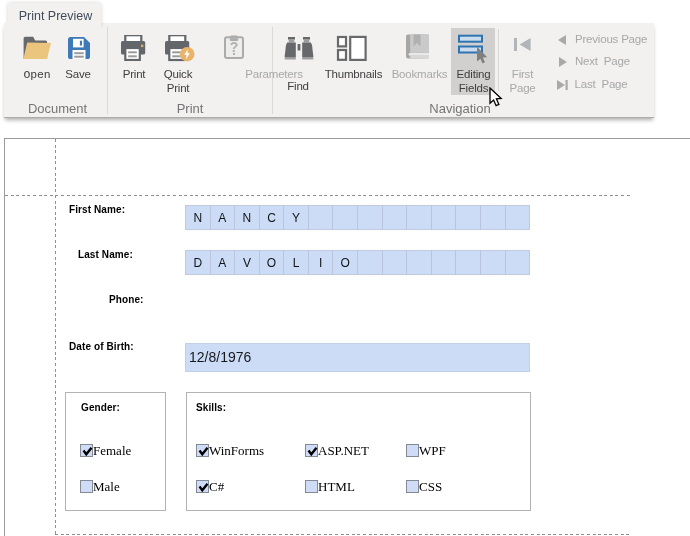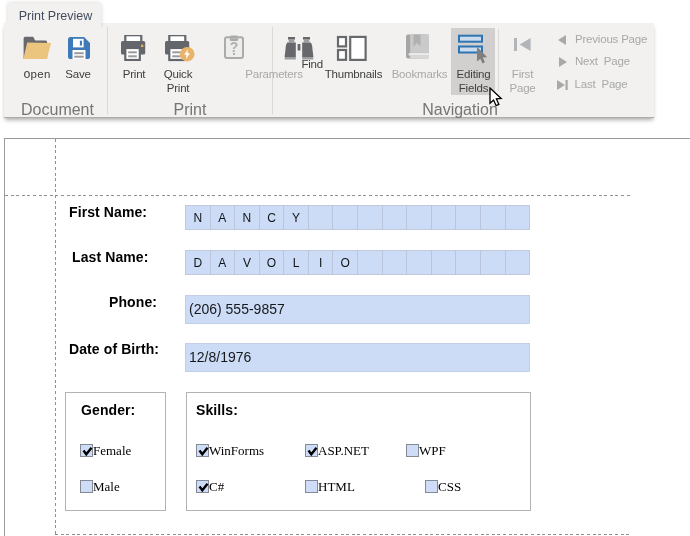--- a/index.html
+++ b/index.html
@@ -10,37 +10,37 @@
 
 #tab { left:8px; top:3px; width:93px; height:23px; background:#f2f1f0; border-radius:3px 3px 0 0;
   box-shadow:0 0 4px rgba(0,0,0,0.18); z-index:2; }
 #tab span { position:absolute; left:2px; right:0; top:6px; text-align:center; font-size:12.5px; color:#404c5c; }
 #tabmask { left:4px; top:23px; width:97px; height:8px; background:#f2f1f0; z-index:3; }
 #ribbon { left:4px; top:23px; width:650px; height:95px; background:#f2f1f0;
   border-bottom:1px solid #aeaca9; box-shadow:0 3px 4px -1px rgba(70,70,70,0.45); z-index:1; }
 .vsep { position:absolute; width:1px; background:#dbd9d8; }
 .blabel { position:absolute; z-index:2; font-size:11.5px; letter-spacing:-0.2px; color:#404040; text-align:center; white-space:nowrap; }
 .dis { color:#a8a8a8; }
-.gcap { position:absolute; z-index:2; top:101px; font-size:16px; color:#757575; text-align:center; }
+.gcap { position:absolute; z-index:2; top:101px; font-size:13px; color:#757575; text-align:center; }
 #efbtn { left:451px; top:28px; width:44px; height:67px; background:#d2d0ce; z-index:0; }
 .icon { z-index:2; }
 
 
 #tip { left:453px; top:119px; width:230px; height:68px; background:#fff; border:1px solid #b9b9b9;
   box-shadow:2px 3px 4px rgba(0,0,0,0.3); z-index:10; }
 #tip .t { position:absolute; left:8px; top:6px; font-size:11.7px; font-weight:bold; color:#383838; }
 #tip .b { position:absolute; left:12px; top:23px; font-size:11px; color:#4c4c4c; line-height:13px; }
 
 
 #page { left:4px; top:138px; width:686px; height:398px; background:#fff;
   border-left:1px solid #9a9a9a; border-top:1px solid #9a9a9a; z-index:0; }
 .dashv { position:absolute; width:1px; background:repeating-linear-gradient(180deg,#8f8f8f 0 3px,transparent 3px 5.6px); }
 .dashh { position:absolute; height:1px; background:repeating-linear-gradient(90deg,#8f8f8f 0 3px,transparent 3px 5.6px); }
 
-.flabel { position:absolute; font-size:14px; font-weight:bold; color:#000; white-space:nowrap; letter-spacing:0.1px; }
+.flabel { position:absolute; font-size:10px; font-weight:bold; color:#000; white-space:nowrap; letter-spacing:0.1px; }
 .comb { position:absolute; left:185px; width:345px; height:25px; display:flex;
   background:#ccdcf6; border:1px solid #bfcadf; }
 .comb span { flex:1; border-right:1px solid #bac5dc; text-align:center; font-size:12px; line-height:25px; color:#111418; }
 .comb span:last-child { border-right:none; }
 .tfield { position:absolute; left:185px; width:345px; height:29px; background:#ccdcf6;
   border:1px solid #c3cfe6; font-size:14px; color:#16181c; line-height:27px; padding-left:3px; }
 .gbox { position:absolute; border:1px solid #b3b3b3; background:#fff; }
 .cbrow { position:absolute; white-space:nowrap; font-family:"Liberation Serif", serif; font-size:13px; color:#000; }
 .cb { display:inline-block; width:13px; height:13px; border:1px solid #848a93; background:#cfdcf8; vertical-align:-2px; position:relative; }
 .cb svg { position:absolute; left:0; top:0; }
@@ -150,21 +150,21 @@
       <path d="M0 0 L8 5 L0 10 Z" fill="#a9a9a9"></path>
       <rect x="8.5" y="0" width="2.2" height="10" fill="#a9a9a9"></rect>
     </svg>
 
     <div class="blabel" style="left:12px;  top:68px; width:50px;font-family:Liberation Mono, monospace;">Open</div>
     <div class="blabel" style="left:53px;  top:68px; width:50px;">Save</div>
     <div class="blabel" style="left:109px; top:68px; width:50px;">Print</div>
     <div class="blabel" style="left:153px; top:68px; width:50px;">Quick</div>
     <div class="blabel" style="left:153px; top:81.5px; width:50px;">Print</div>
     <div class="blabel dis" style="left:198px; top:68px; width:72px;margin-left:40px;">Parameters</div>
-    <div class="blabel" style="left:273px; top:58px; width:50px;text-align:right;">Find</div>
+    <div class="blabel" style="left:273px; top:80px; width:50px;">Find</div>
     <div class="blabel" style="left:323px; top:68px; width:61px;text-align:center;">Thumbnails</div>
     <div class="blabel dis" style="left:391px; top:68px; width:57px;">Bookmarks</div>
     <div class="blabel" style="left:451px; top:68px; width:45px;">Editing</div>
     <div class="blabel" style="left:451px; top:81.5px; width:45px;">Fields</div>
     <div class="blabel dis" style="left:500px; top:68px; width:45px;">First</div>
     <div class="blabel dis" style="left:500px; top:81.5px; width:45px;">Page</div>
     <div class="blabel dis" style="left:575px; top:33px;">Previous Page</div>
     <div class="blabel dis" style="left:575px; top:54.5px;">Next&nbsp; Page</div>
     <div class="blabel dis" style="left:574.5px; top:78px;">Last&nbsp; Page</div>
 
@@ -193,40 +193,39 @@
       <span></span>
       <span></span>
       <span></span>
       <span></span>
       <span></span>
       <span></span>
       <span></span>
       <span></span>
     </div>
 
-  <div class="flabel" style="left:72px; top:249px;">Last Name:</div>
+  <div class="flabel" style="left:78px; top:249px;">Last Name:</div>
   <div class="comb" style="top:250px;">
       <span>D</span>
       <span>A</span>
       <span>V</span>
       <span>O</span>
       <span>L</span>
       <span>I</span>
       <span>O</span>
       <span></span>
       <span></span>
       <span></span>
       <span></span>
       <span></span>
       <span></span>
       <span></span>
     </div>
 
   <div class="flabel" style="left:69px; top:294px;padding-left:40px;">Phone:</div>
-  <div class="tfield" style="top:295px;">(206) 555-9857</div>
 
   <div class="flabel" style="left:69px; top:341px;">Date of Birth:</div>
   <div class="tfield" style="top:343px;">12/8/1976</div>
 
   <div class="gbox" style="left:65px; top:392px; width:101px; height:119px;"></div>
   <div class="flabel" style="left:81px; top:402px;">Gender:</div>
   <div class="cbrow" style="left:80px; top:443px;"><span class="cb"><svg width="13" height="13" viewBox="0 0 13 13">
           <path d="M2.5 5.5 L5.3 9.2 L10.5 2.8" fill="none" stroke="#000" stroke-width="2.4"></path>
         </svg></span>Female</div>
   <div class="cbrow" style="left:80px; top:479px;"><span class="cb"></span>Male</div>
@@ -237,16 +236,16 @@
           <path d="M2.5 5.5 L5.3 9.2 L10.5 2.8" fill="none" stroke="#000" stroke-width="2.4"></path>
         </svg></span>WinForms</div>
   <div class="cbrow" style="left:305px; top:443px;"><span class="cb"><svg width="13" height="13" viewBox="0 0 13 13">
           <path d="M2.5 5.5 L5.3 9.2 L10.5 2.8" fill="none" stroke="#000" stroke-width="2.4"></path>
         </svg></span>ASP.NET</div>
   <div class="cbrow" style="left:406px; top:443px;"><span class="cb"></span>WPF</div>
   <div class="cbrow" style="left:196px; top:479px;"><span class="cb"><svg width="13" height="13" viewBox="0 0 13 13">
           <path d="M2.5 5.5 L5.3 9.2 L10.5 2.8" fill="none" stroke="#000" stroke-width="2.4"></path>
         </svg></span>C#</div>
   <div class="cbrow" style="left:305px; top:479px;"><span class="cb"></span>HTML</div>
-  <div class="cbrow" style="left:406px; top:479px;margin-left:19px;"><span class="cb"></span>CSS</div>
+  <div class="cbrow" style="left:406px; top:479px;"><span class="cb"></span>CSS</div>
 
 
 </div>
 
 </body></html>

